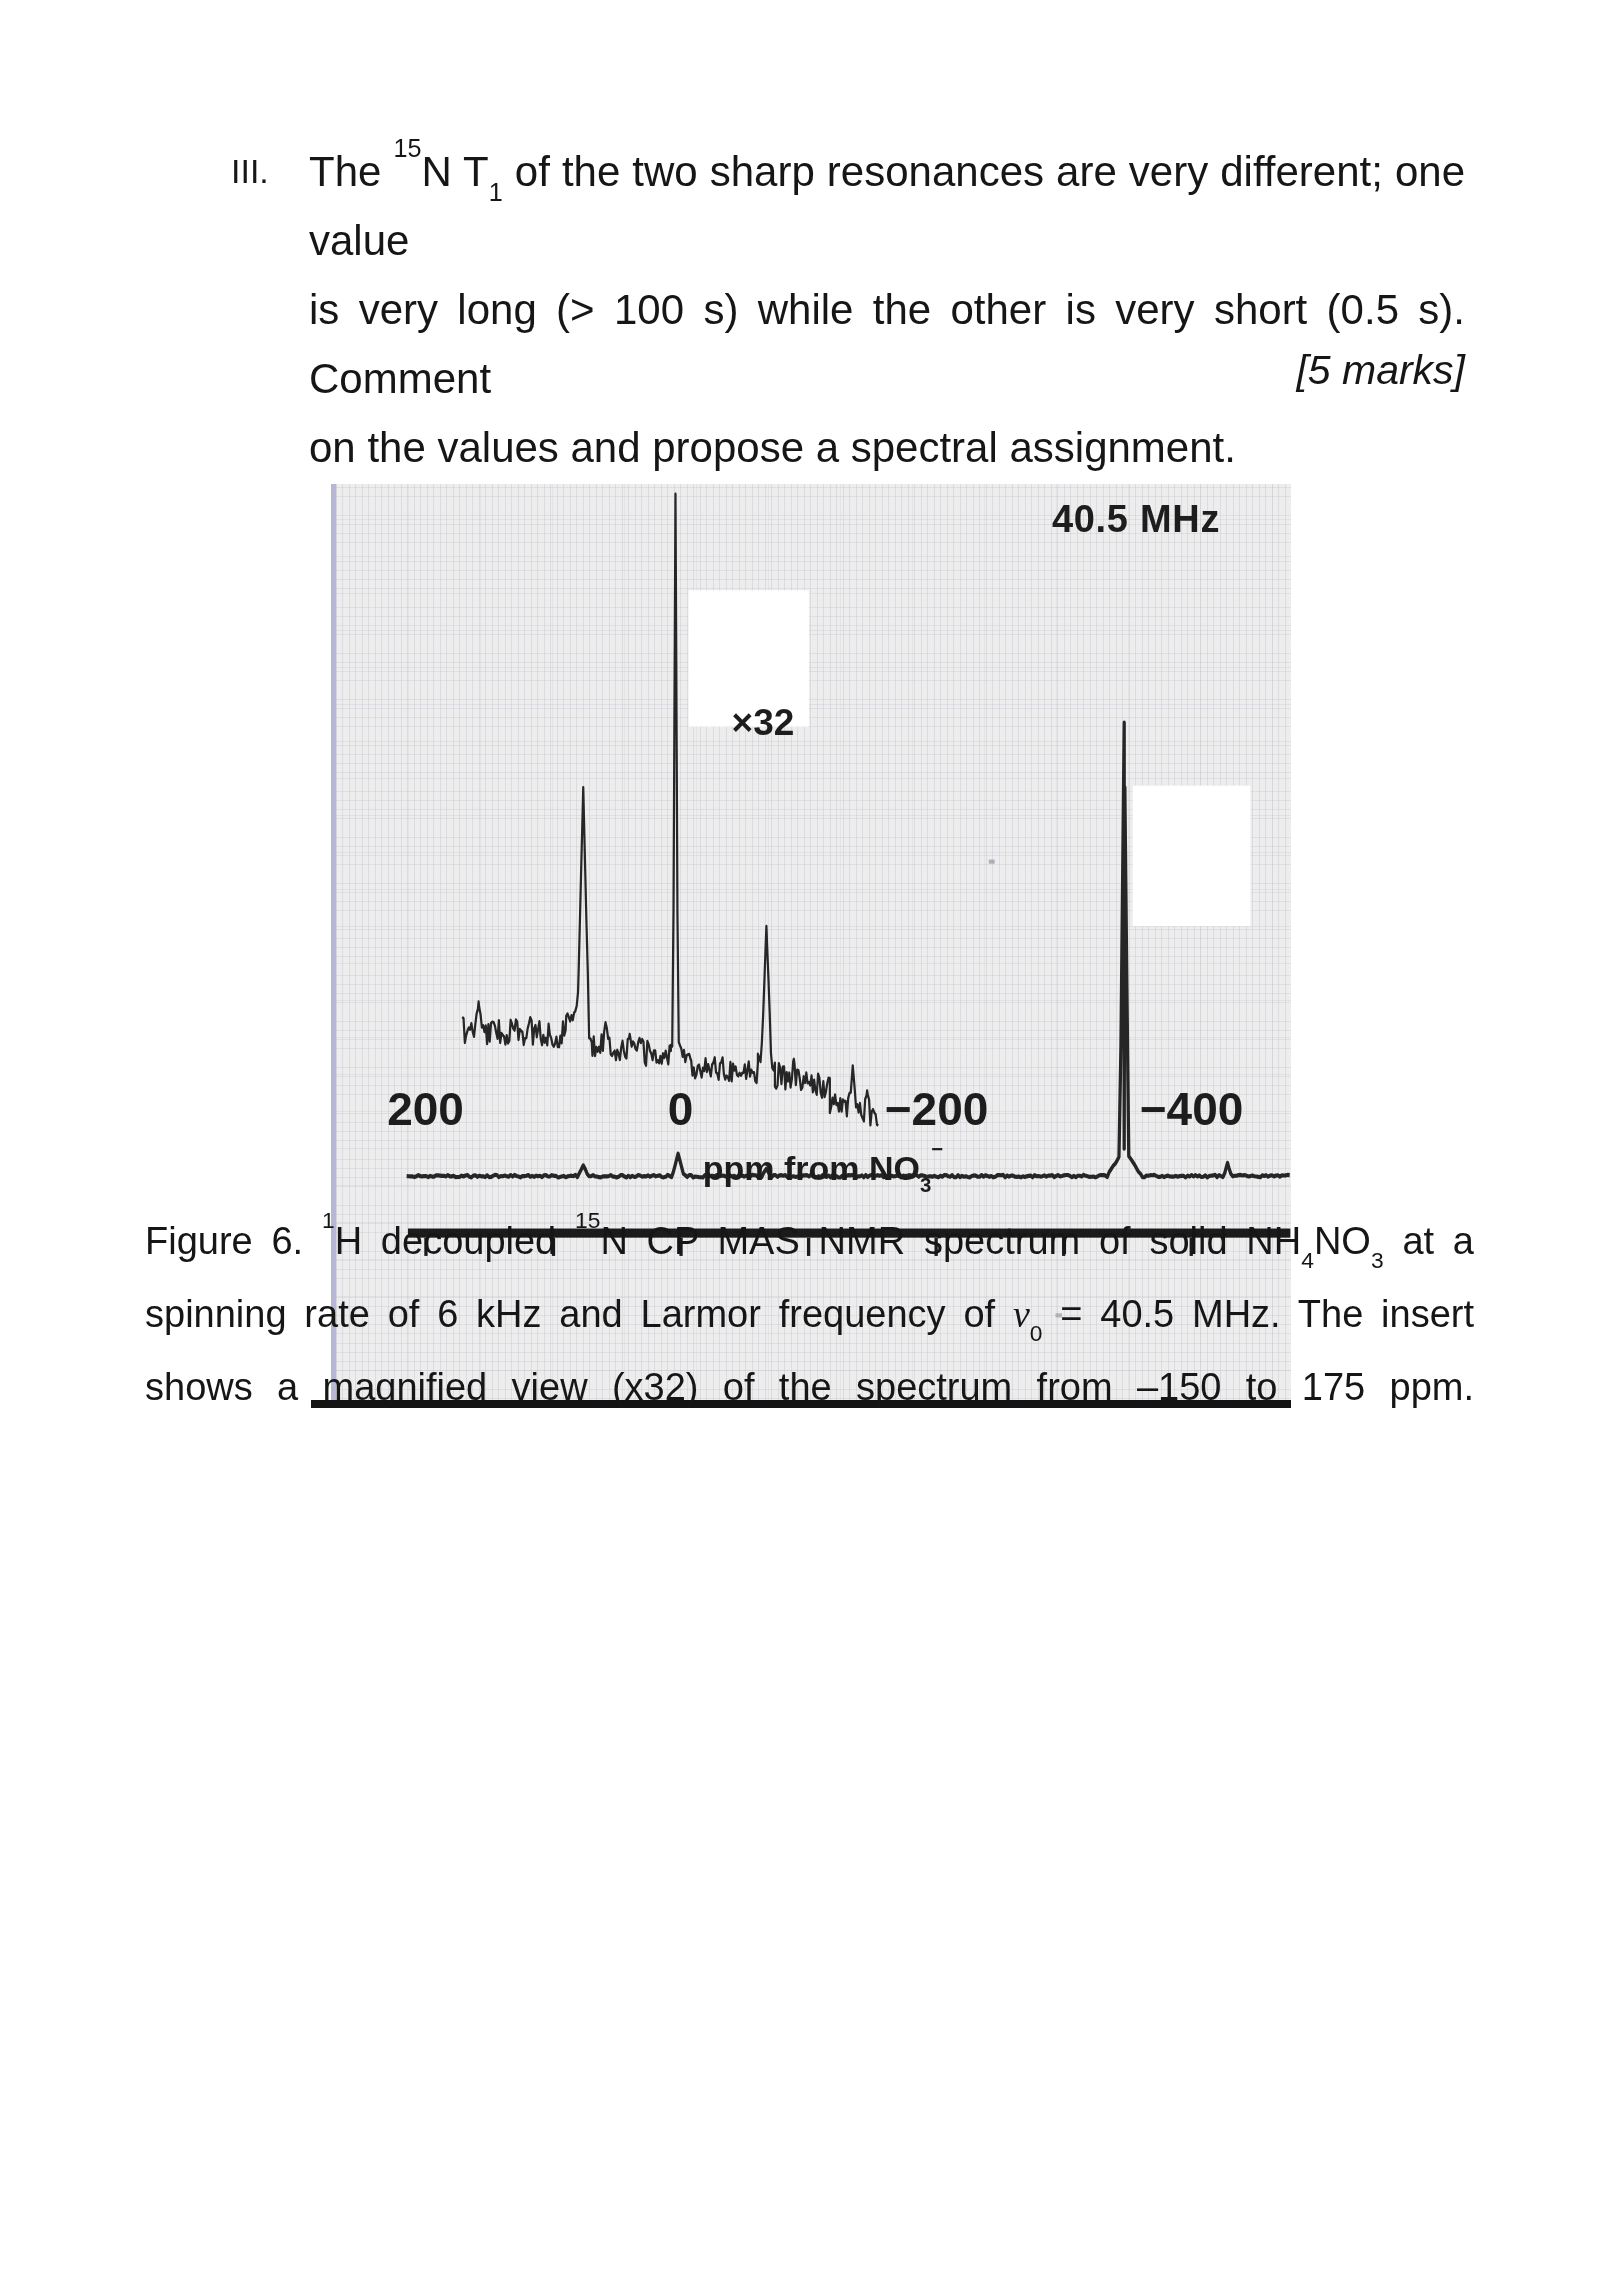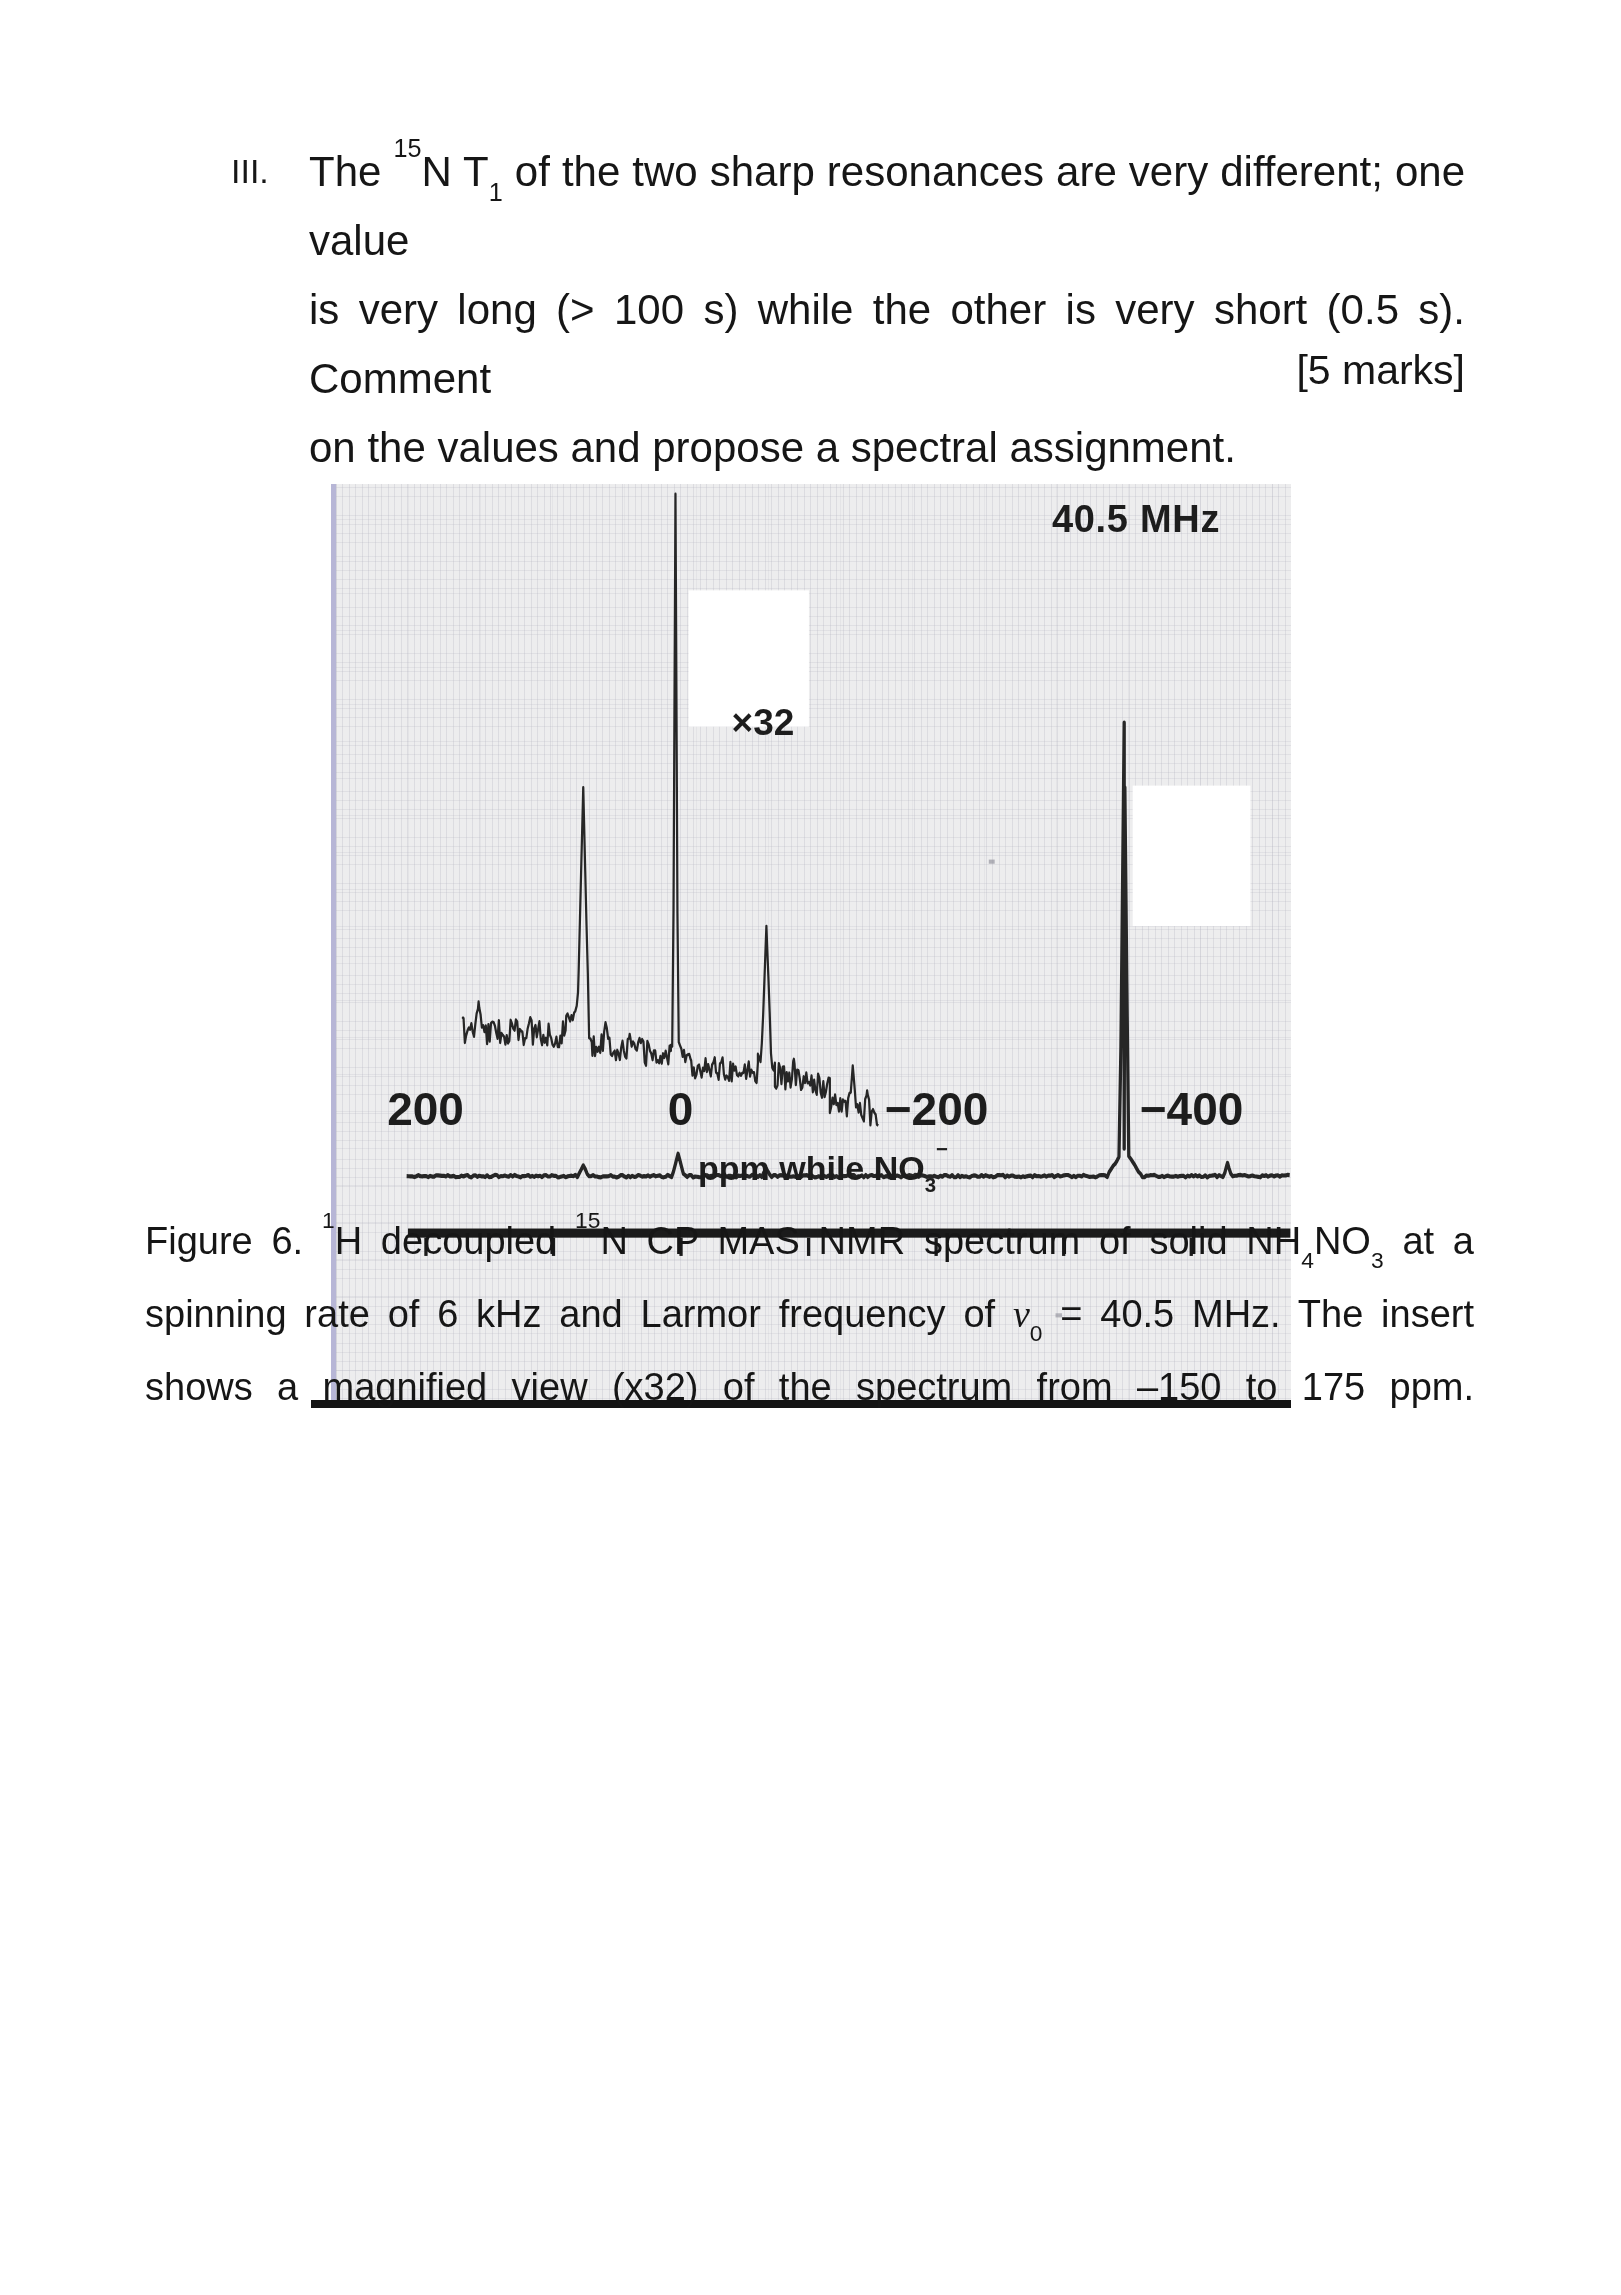--- a/index.html
+++ b/index.html
@@ -12,21 +12,21 @@
     background:var(--page_bg);
     font-family:"Liberation Sans","DejaVu Sans",sans-serif;
     color:var(--text);
   }
   .abs{position:absolute;}
   
   .q-marker{left:231px;top:137px;font-size:34px;line-height:69px;}
   .q-lines{left:309px;top:137px;width:1156px;font-size:42px;line-height:69px;}
   .q-line{text-align:justify;text-align-last:justify;}
   .q-line.last{text-align:left;text-align-last:left;}
-  .marks{left:309px;top:347px;width:1156px;font-size:41px;line-height:46px;text-align:right;}
+  .marks{left:309px;top:347px;width:1156px;font-size:41px;line-height:46px;text-align:right;font-style:italic;}
   sup.s,sub.s{font-size:0.6em;position:relative;line-height:0;}
   sup.s{top:-0.55em;}
   sub.s{top:0.22em;}
   .it{font-style:italic;font-family:"Liberation Serif","DejaVu Serif",serif;}
   
   .fig{
     left:331px;top:484px;width:955px;height:924px;
     border-left:5.2px solid var(--scan_edge);
     background-color:var(--scan_bg);
     background-image:
@@ -84,21 +84,21 @@
   </svg>
 
   <div class="fig-label freq">40.5 MHz</div>
   <div class="fig-label mag">×32</div>
 
   <div class="fig-label tick-label" style="left:37px;">200</div>
   <div class="fig-label tick-label" style="left:292px;">0</div>
   <div class="fig-label tick-label" style="left:548px;text-align:center;">−200</div>
   <div class="fig-label tick-label" style="left:803px;">−400</div>
 
-  <div class="fig-label ppm-label"><span>ppm while NO</span><sub class="s">3</sub><sup class="s">−</sup></div>
+  <div class="fig-label ppm-label"><span>ppm from NO</span><sub class="s">3</sub><sup class="s">−</sup></div>
 
   <div class="bottom-bar"></div>
 </div>
 
 <div class="abs caption">
   <div class="cap-line"><span>Figure 6. </span><sup class="s">1</sup><span>H decoupled </span><sup class="s">15</sup><span>N CP MAS NMR spectrum of solid NH</span><sub class="s">4</sub><span>NO</span><sub class="s">3</sub><span> at a</span></div>
   <div class="cap-line"><span>spinning rate of 6 kHz and Larmor frequency of </span><span class="it">ν</span><sub class="s">0</sub><span> = 40.5 MHz. The insert</span></div>
   <div class="cap-line"><span>shows a magnified view (x32) of the spectrum from –150 to 175 ppm.</span></div>
 </div>
 

